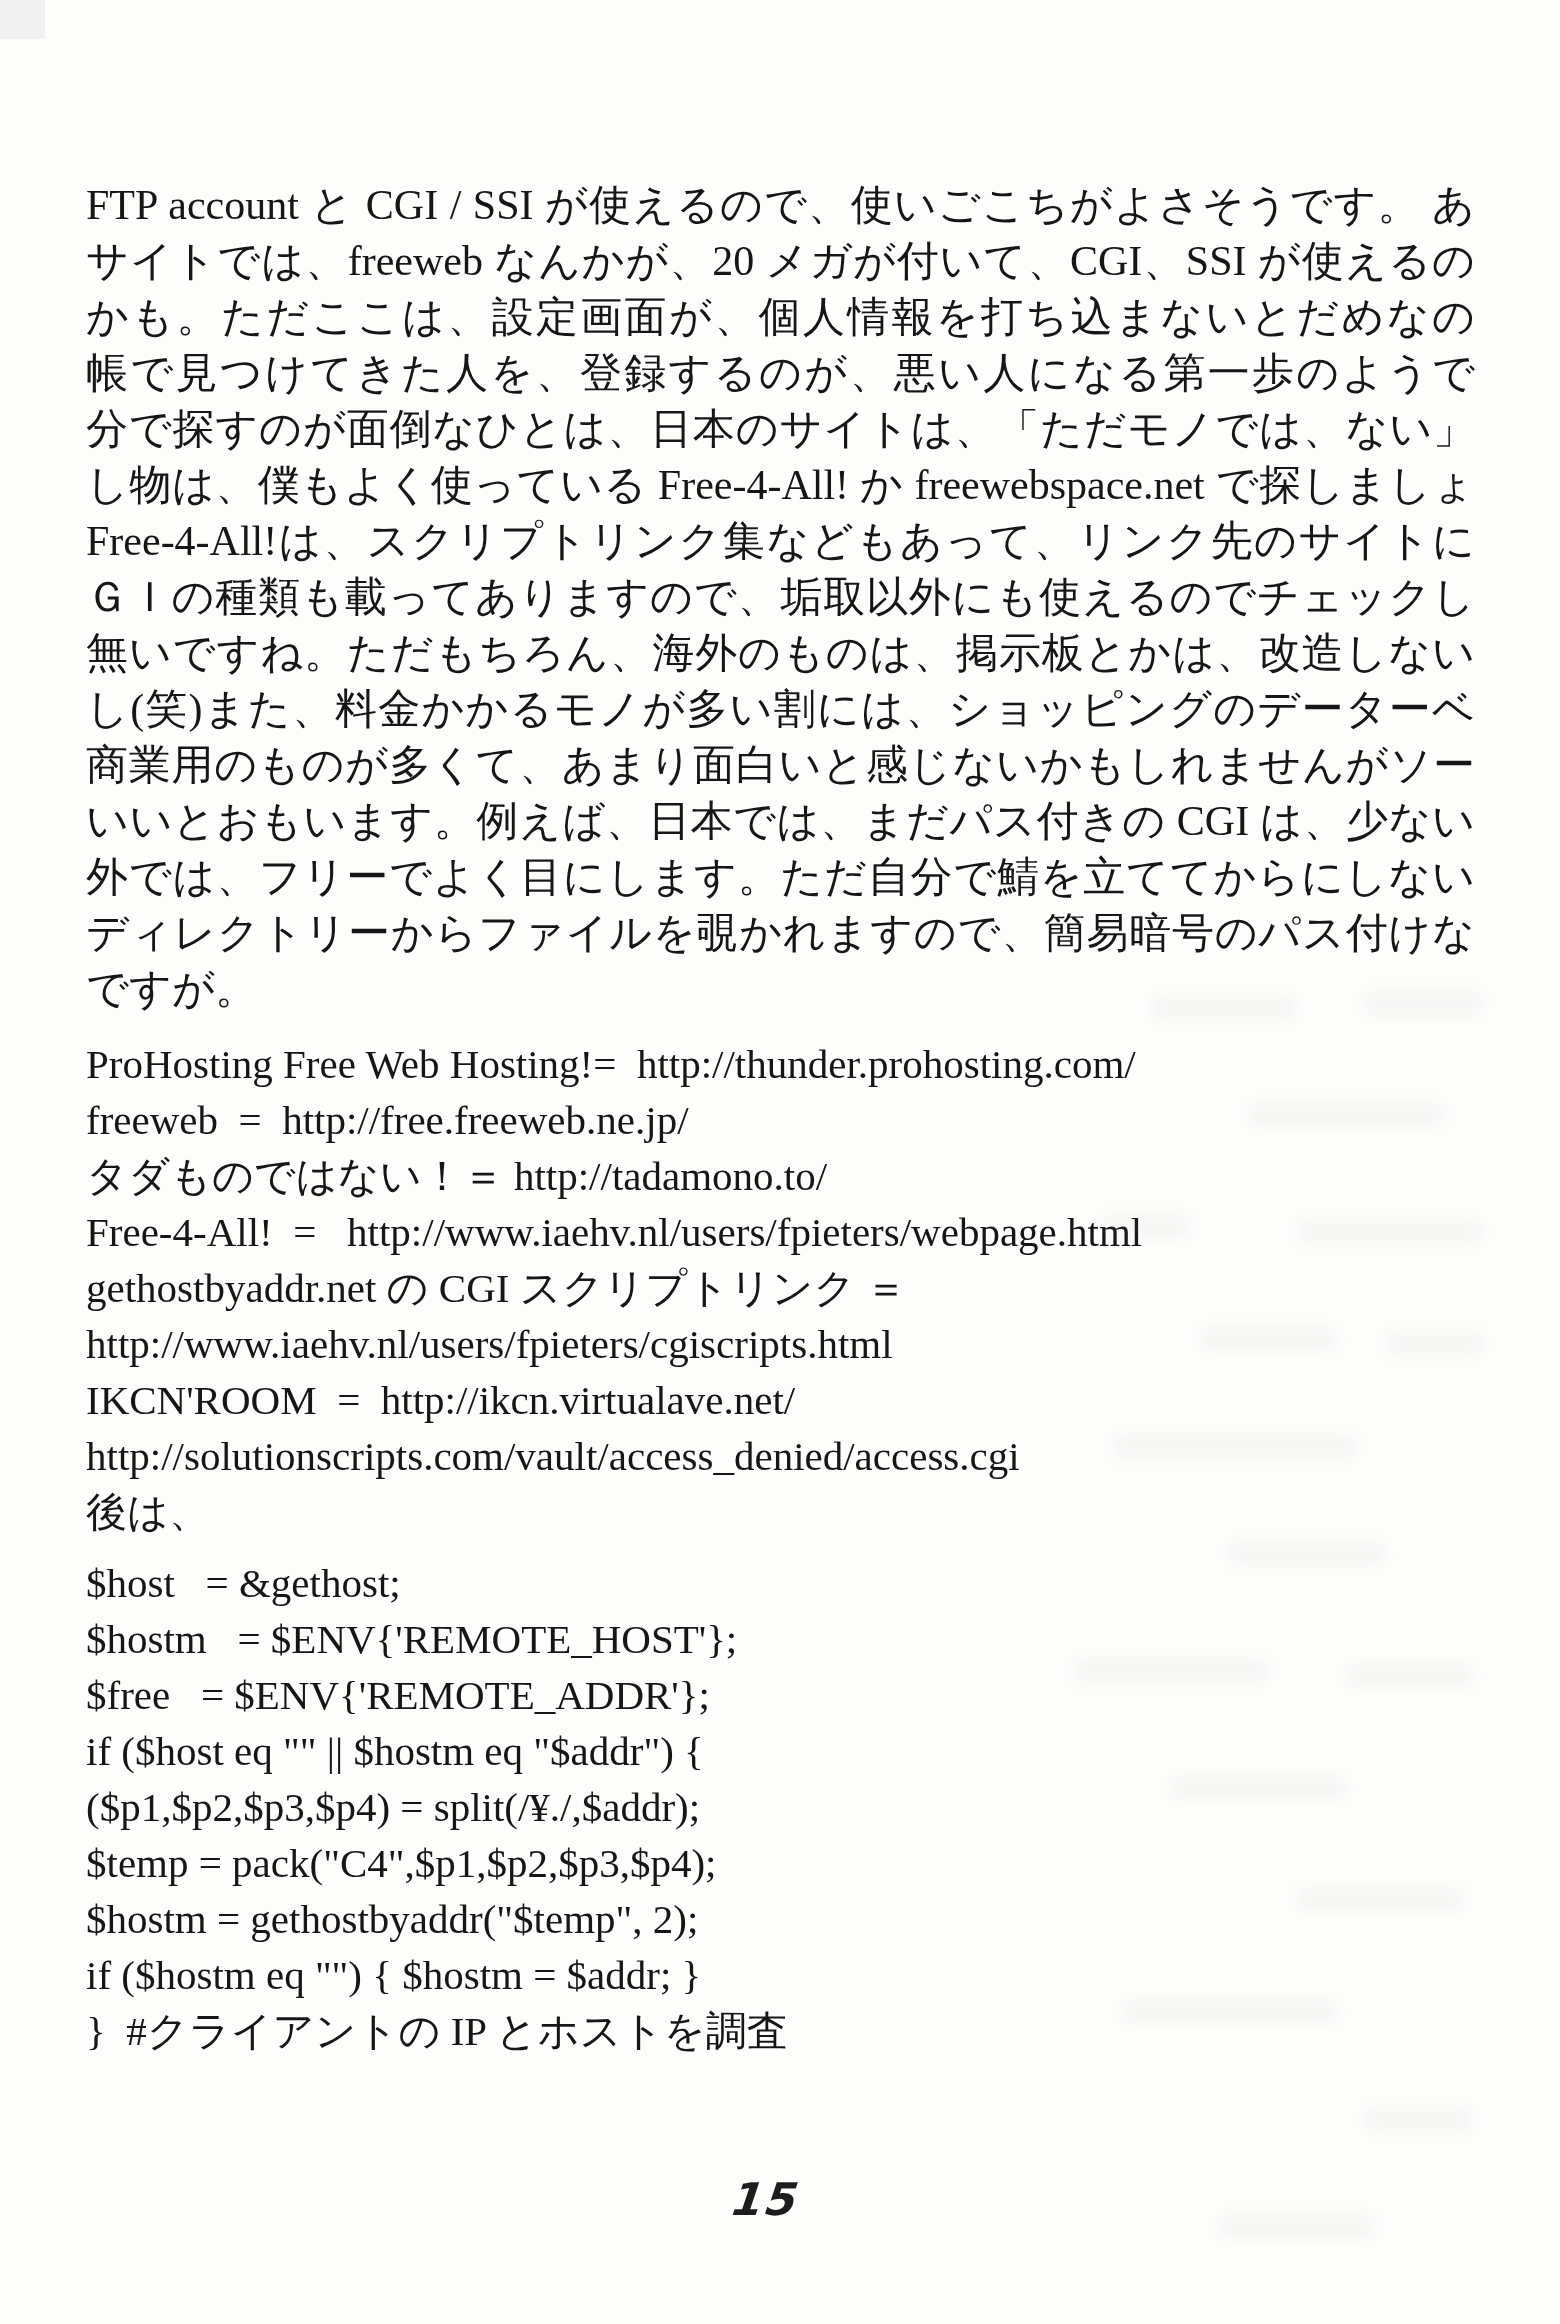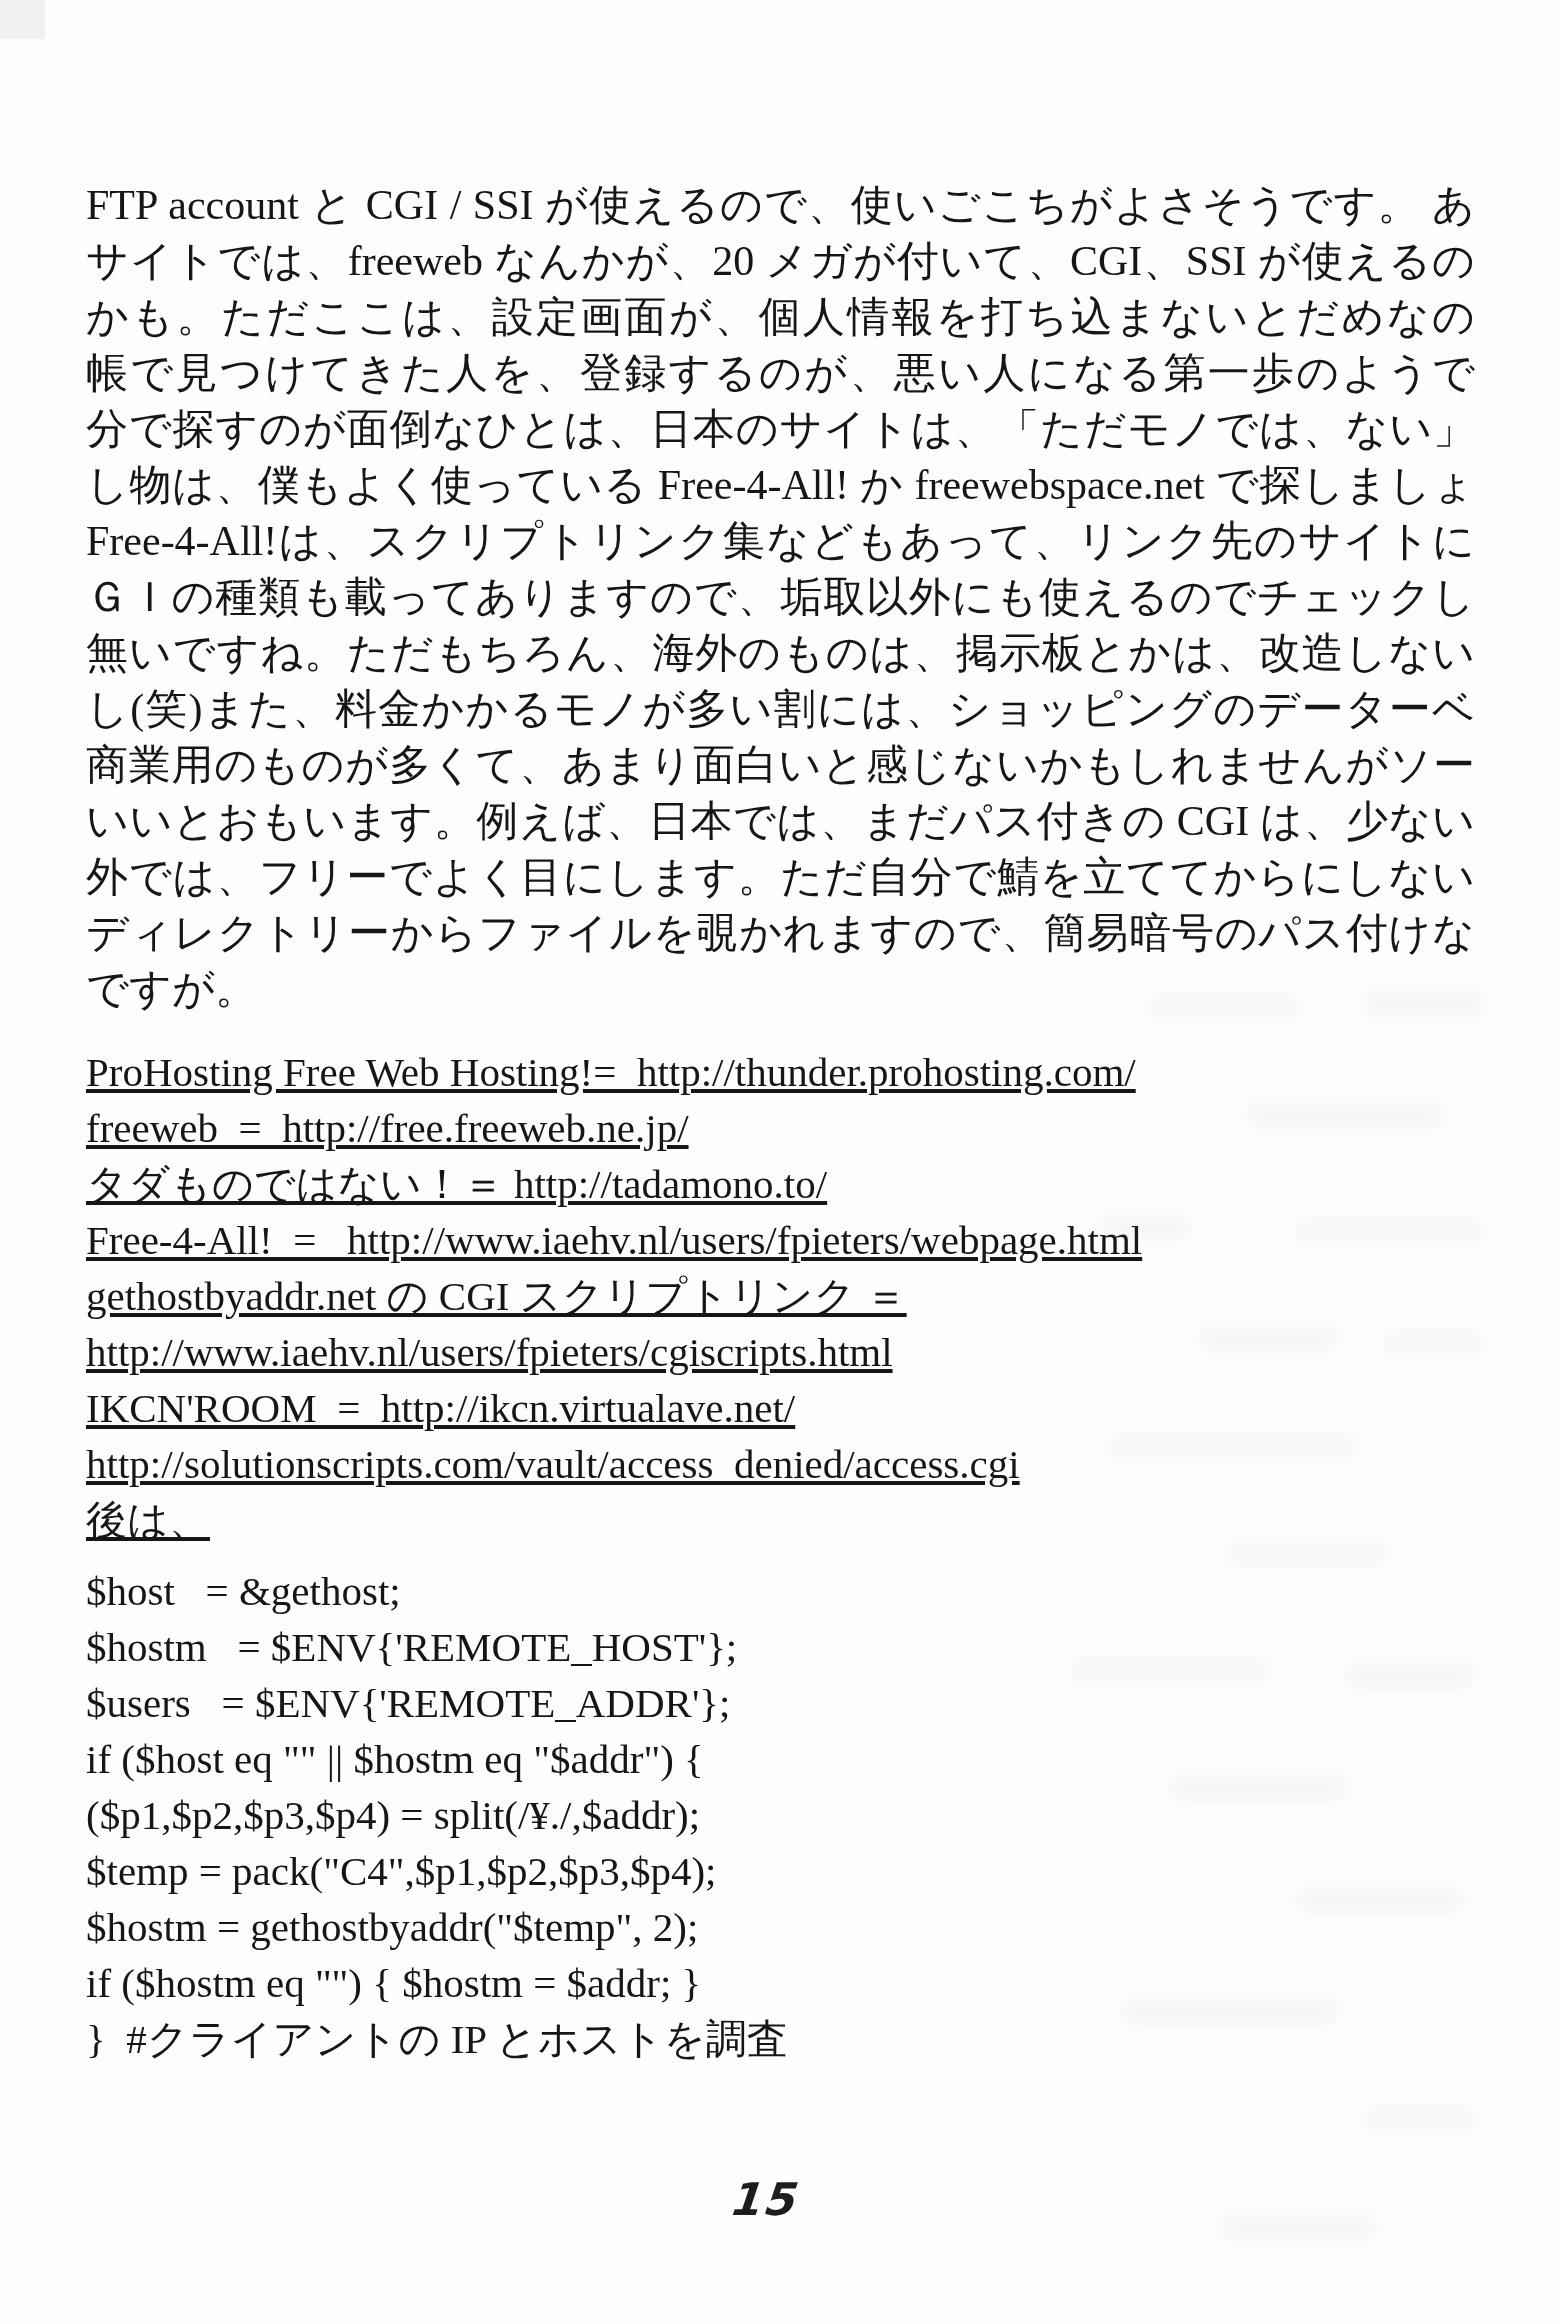--- a/index.html
+++ b/index.html
@@ -24,21 +24,21 @@
     text-align:justify;
     text-align-last:justify;
     text-justify:inter-character;
     white-space:normal;
     overflow:hidden;
   }
   .para-line.last{
     text-align:left;
     text-align-last:left;
   }
-  .links-block{margin-top:27px;text-decoration:underline;}
+  .links-block{margin-top:19px;}
   .link-line{
     font-size:41px;
     line-height:56px;
     height:56px;
     text-align:left;
     white-space:pre;
     overflow:hidden;
   }
   .code-block{margin-top:15px;}
   .code-line{
@@ -109,21 +109,21 @@
     <div class="link-line">gethostbyaddr.net の CGI スクリプトリンク ＝</div>
     <div class="link-line">http://www.iaehv.nl/users/fpieters/cgiscripts.html</div>
     <div class="link-line">IKCN'ROOM  =  http://ikcn.virtualave.net/</div>
     <div class="link-line">http://solutionscripts.com/vault/access_denied/access.cgi</div>
     <div class="link-line">後は、</div>
   </div>
 
   <div class="code-block">
     <div class="code-line">$host   = &amp;gethost;</div>
     <div class="code-line">$hostm   = $ENV{'REMOTE_HOST'};</div>
-    <div class="code-line">$users   = $ENV{'REMOTE_ADDR'};</div>
+    <div class="code-line">$free   = $ENV{'REMOTE_ADDR'};</div>
     <div class="code-line">if ($host eq "" || $hostm eq "$addr") {</div>
     <div class="code-line">($p1,$p2,$p3,$p4) = split(/¥./,$addr);</div>
     <div class="code-line">$temp = pack("C4",$p1,$p2,$p3,$p4);</div>
     <div class="code-line">$hostm = gethostbyaddr("$temp", 2);</div>
     <div class="code-line">if ($hostm eq "") { $hostm = $addr; }</div>
     <div class="code-line">}  #クライアントの IP とホストを調査</div>
   </div>
 
 </div>
 

